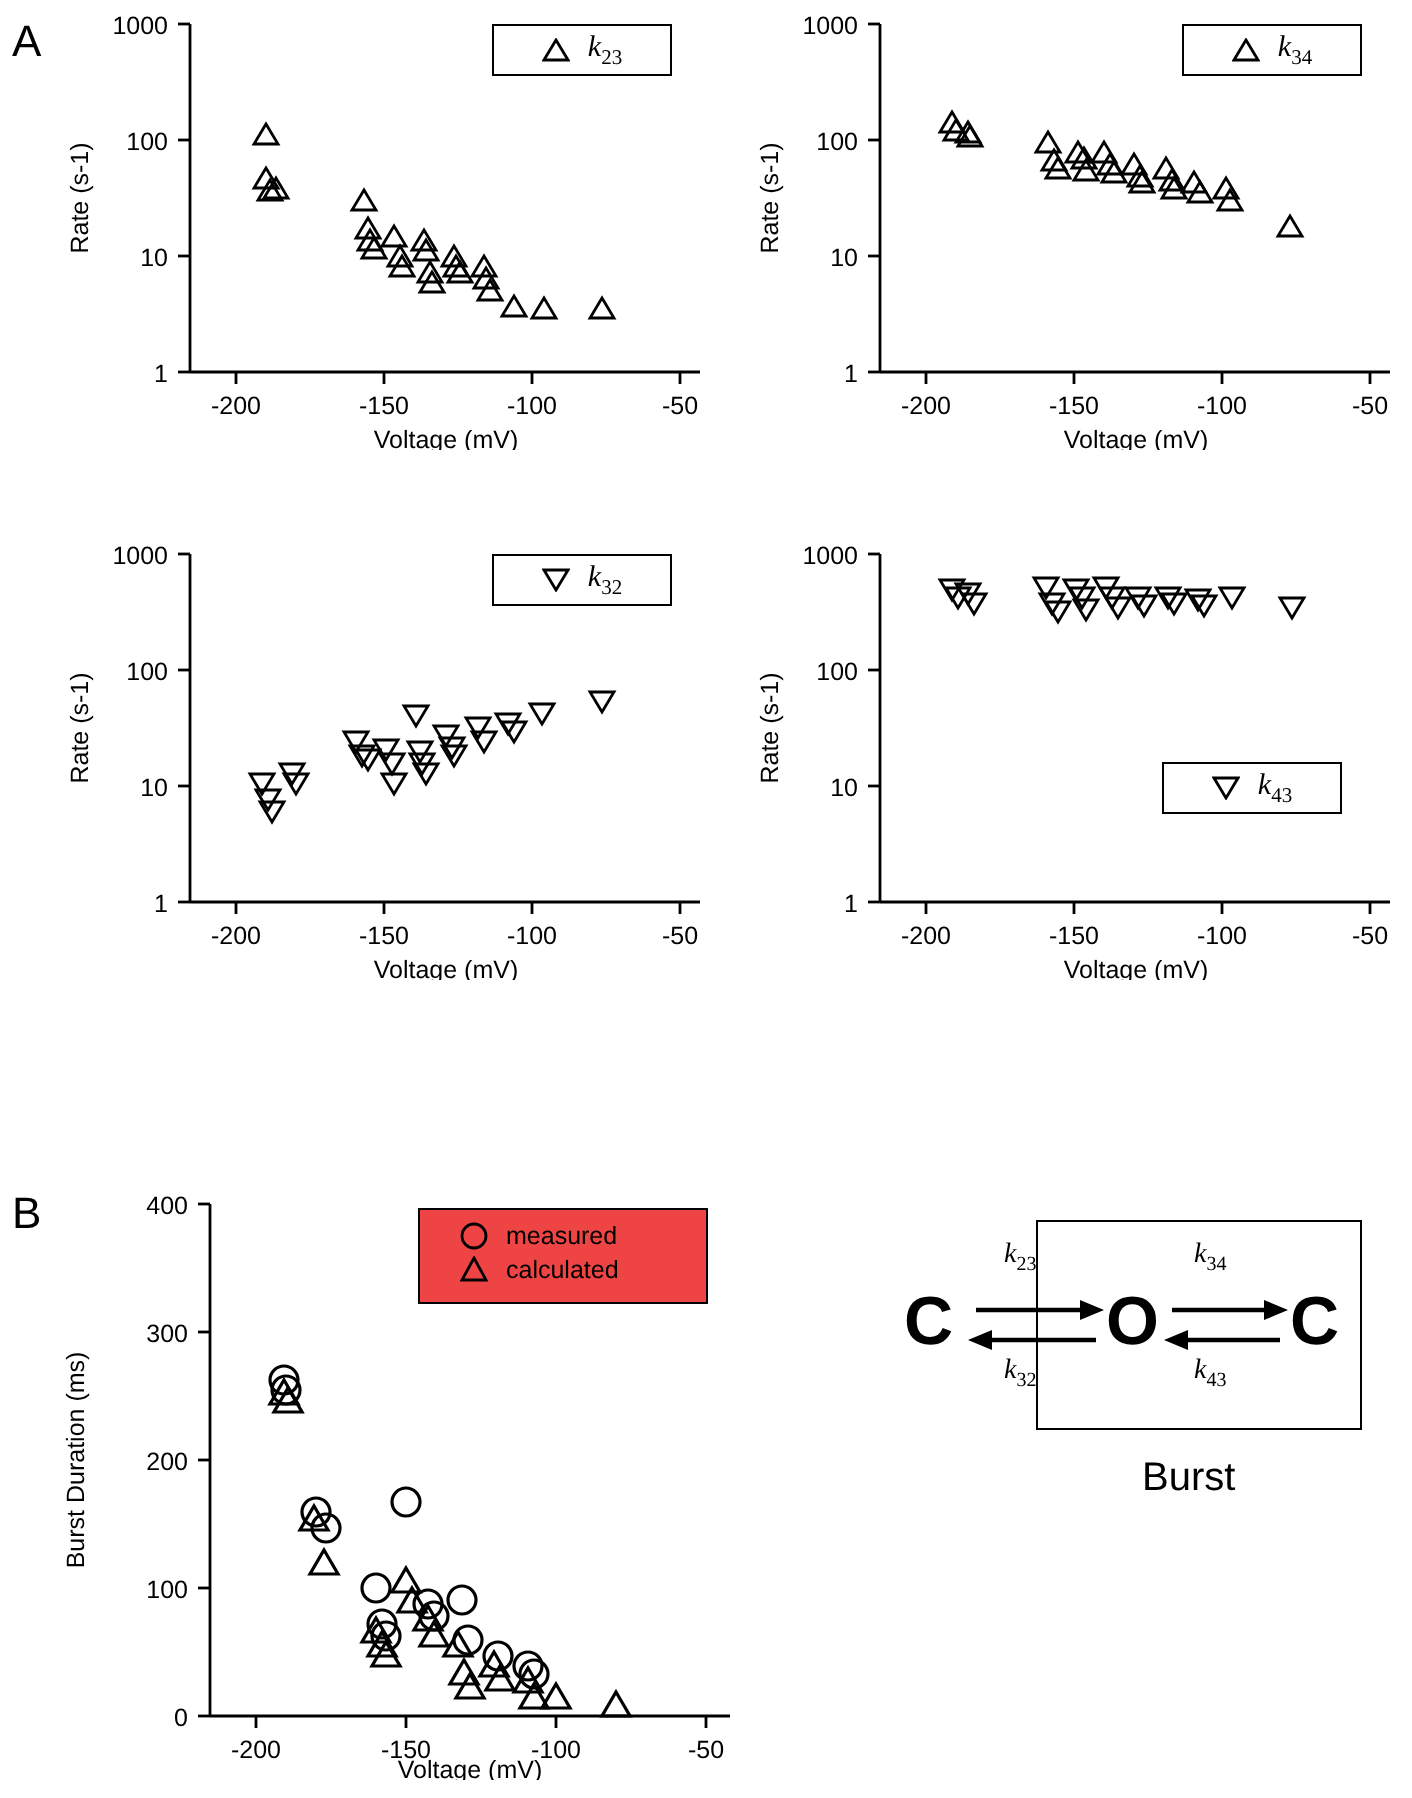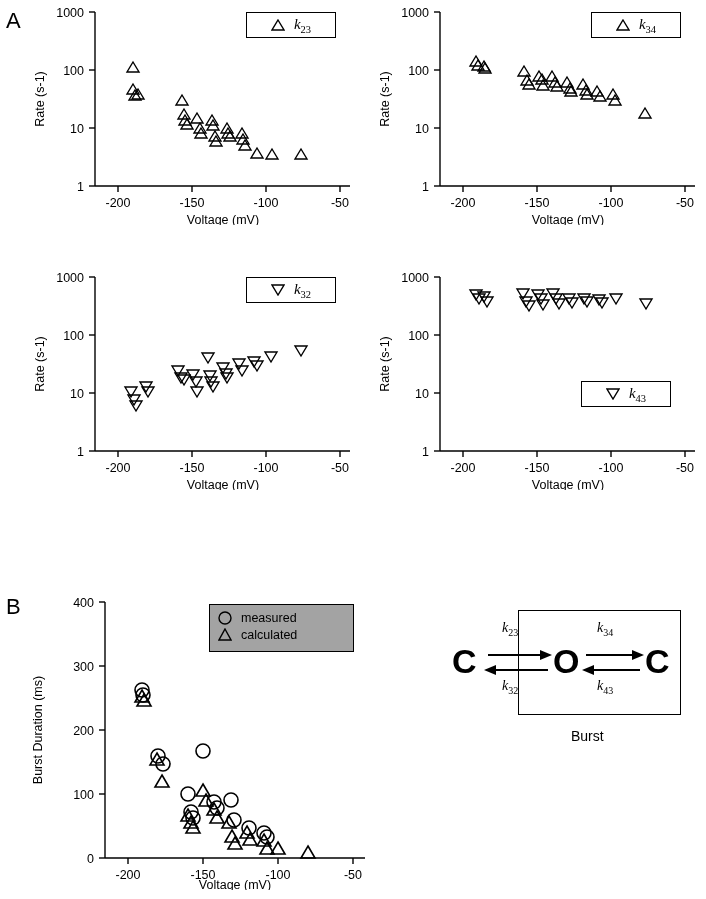--- a/index.html
+++ b/index.html
@@ -31,23 +31,23 @@
     box-sizing: border-box;
     display: flex;
     align-items: center;
     justify-content: center;
     gap: 9px;
     padding: 2px 8px;
   }
   .legend-lines {
     position: absolute;
     border: 1.6px solid #000;
-    background: #a3a3a3;
+    background: #ef4444;
     box-sizing: border-box;
-    padding: 4px 10px 4px 8px;
+    padding: 4px 10px 4px 20px;
   }
   .legend-row {
     display: flex;
     align-items: center;
     gap: 9px;
     height: 17px;
   }
   .legend-row span.lbl {
     font-size: 12.5px;
   }
@@ -79,21 +79,21 @@
     font-size: 14px;
     font-style: italic;
     font-family: "Liberation Serif", serif;
   }
   .scheme .klabel sub {
     font-style: normal;
     font-size: 10px;
   }
   .scheme .burstlabel {
     position: absolute;
-    font-size: 14px;
+    font-size: 20px;
     font-family: "Liberation Sans", sans-serif;
   }
   svg { display: block; }
   text { font-family: "Liberation Sans", sans-serif; }
 </style>
 </head>
 <body>
 
 <div class="panel-letter" style="left:6px; top:8px;">A</div>
 <div class="panel-letter" style="left:6px; top:594px;">B</div>

